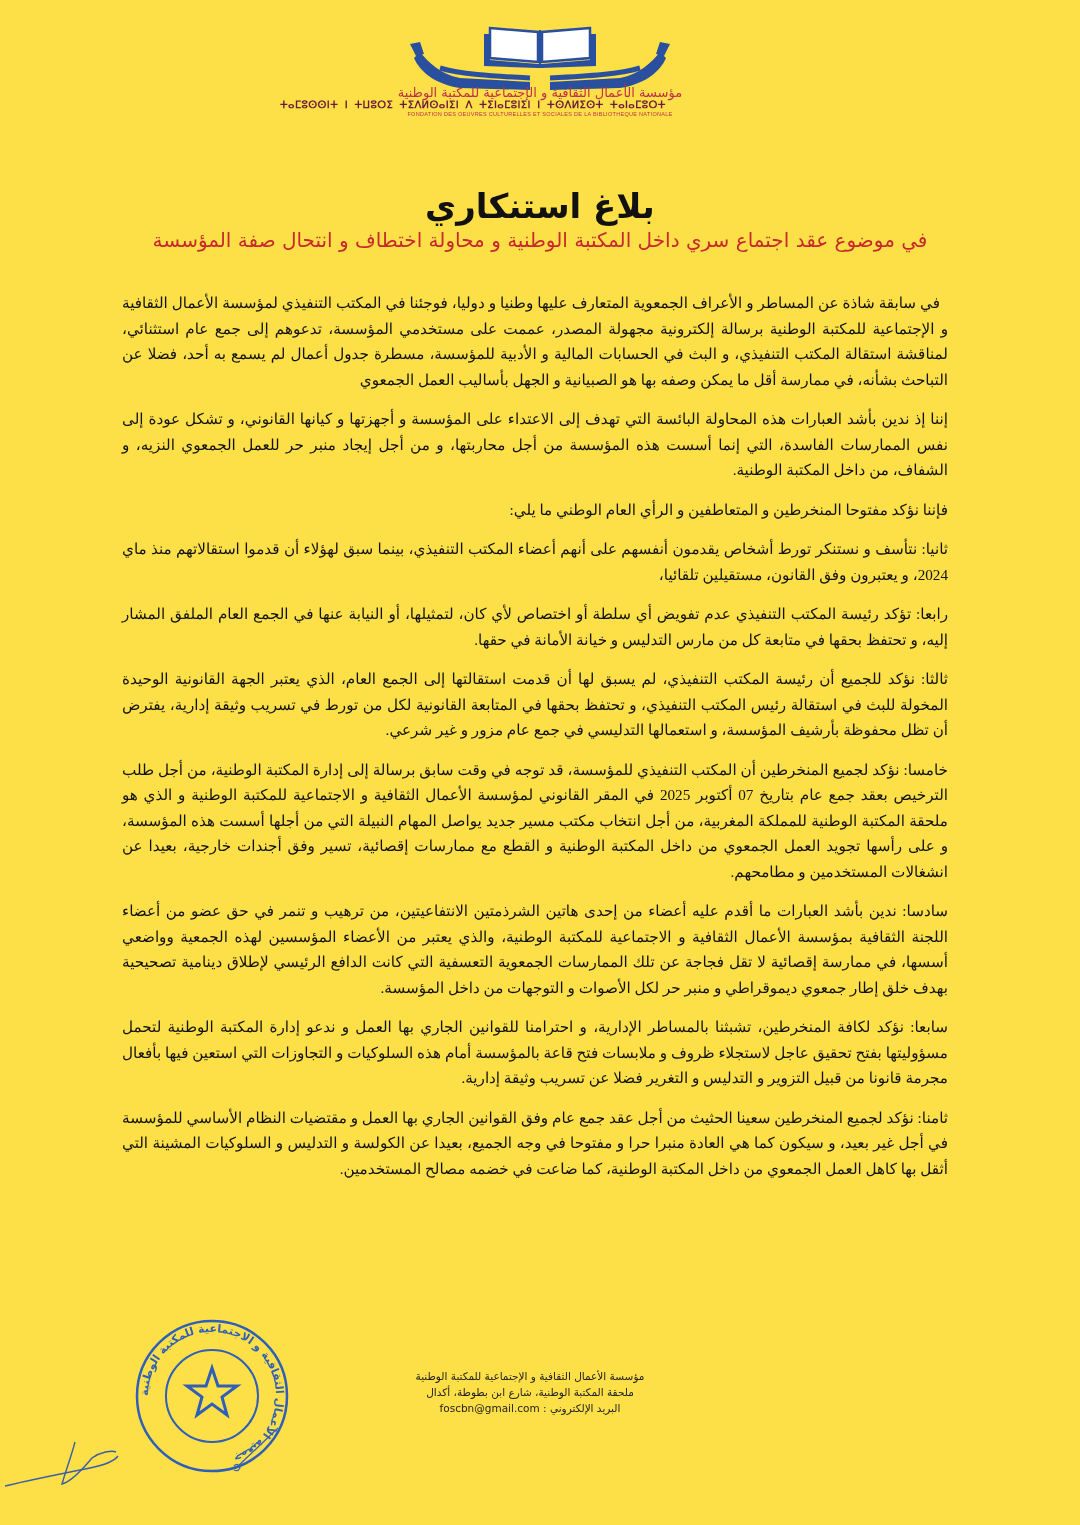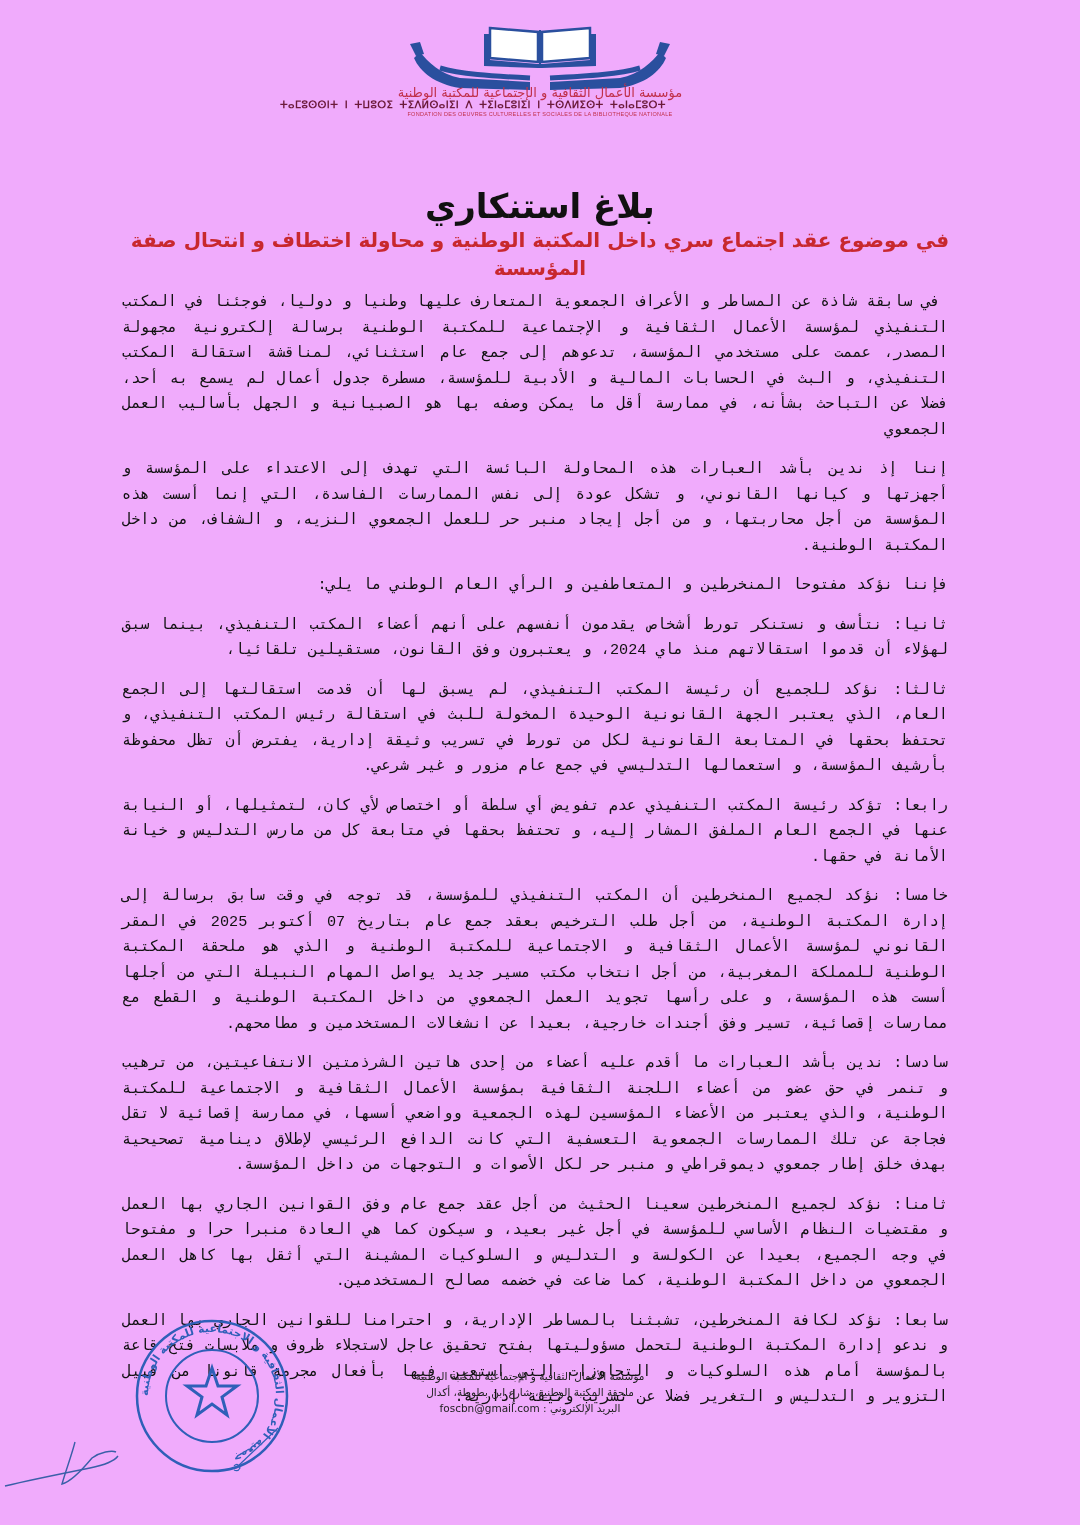--- a/index.html
+++ b/index.html
@@ -1,24 +1,24 @@
 <!DOCTYPE html>
 <html><head>
 <meta charset="utf-8">
 <style>
   html, body { margin: 0; padding: 0; background: #ffffff; }
   body { width: 1080px; height: 1525px; position: relative; overflow: hidden; font-family: "DejaVu Sans", sans-serif; color: #1a1a1a; }
-  .page { position: absolute; inset: 0; background: #f0abfc; }
+  .page { position: absolute; inset: 0; background: #fde047; }
   .logo { position: absolute; left: 380px; top: 22px; width: 320px; height: 70px; }
   .org-ar { position: absolute; left: 280px; top: 86px; width: 520px; text-align: center; direction: rtl; font-size: 13px; color: #c0304a; letter-spacing: 0.5px; line-height: 14px; }
   .org-tif { position: absolute; left: 280px; top: 99px; width: 520px; text-align: left; font-size: 10px; color: #6b1a3a; font-weight: bold; letter-spacing: 0.4px; line-height: 11px; font-family: "DejaVu Sans Mono", monospace; }
   .org-fr { position: absolute; left: 280px; top: 111px; width: 520px; text-align: center; font-size: 5.5px; color: #c0304a; letter-spacing: 0.3px; line-height: 7px; font-family: "Liberation Sans", sans-serif; }
   .title { position: absolute; left: 140px; top: 184px; width: 800px; text-align: center; direction: rtl; font-size: 34px; font-weight: bold; color: #111; line-height: 44px; font-family: "DejaVu Sans", sans-serif; }
-  .subtitle { position: absolute; left: 120px; top: 226px; width: 840px; text-align: center; direction: rtl; font-size: 20px; font-weight: bold; color: #c8282e; line-height: 28px; font-family: "DejaVu Sans", sans-serif; }
-  .body { position: absolute; left: 122px; top: 290px; width: 826px; direction: rtl; text-align: justify; font-family: Liberation Mono, monospace; font-size: 15.2px; line-height: 25.5px; color: #111; }
+  .subtitle { position: absolute; left: 120px; top: 226px; width: 840px; text-align: center; direction: rtl; font-size: 20px; font-weight: normal; color: #c8282e; line-height: 28px; font-family: "DejaVu Sans", sans-serif; }
+  .body { position: absolute; left: 122px; top: 290px; width: 826px; direction: rtl; text-align: justify; font-family: Liberation Serif, serif; font-size: 15.2px; line-height: 25.5px; color: #111; }
   .body p { margin: 0 0 14px 0; }
   .body p.first { text-indent: 8px; }
   .footer { position: absolute; left: 380px; top: 1368px; width: 300px; text-align: center; direction: rtl; font-size: 10.5px; line-height: 16px; color: #222; font-family: "DejaVu Sans", sans-serif; }
   .footer .email-line span { unicode-bidi: isolate; }
   .stamp { position: absolute; left: 128px; top: 1318px; width: 168px; height: 156px; }
   .signature { position: absolute; left: 0px; top: 1440px; width: 360px; height: 85px; }
 </style>
 </head>
 <body>
 
@@ -44,26 +44,26 @@
   <div class="org-fr">FONDATION DES OEUVRES CULTURELLES ET SOCIALES DE LA BIBLIOTHEQUE NATIONALE</div>
 
   <div class="title">بلاغ استنكاري</div>
   <div class="subtitle">في موضوع عقد اجتماع سري داخل المكتبة الوطنية و محاولة اختطاف و انتحال صفة المؤسسة</div>
 
   <div class="body">
     <p class="first">في سابقة شاذة عن المساطر و الأعراف الجمعوية المتعارف عليها وطنيا و دوليا، فوجئنا في المكتب التنفيذي لمؤسسة الأعمال الثقافية و الإجتماعية للمكتبة الوطنية برسالة إلكترونية مجهولة المصدر، عممت على مستخدمي المؤسسة، تدعوهم إلى جمع عام استثنائي، لمناقشة استقالة المكتب التنفيذي، و البث في الحسابات المالية و الأدبية للمؤسسة، مسطرة جدول أعمال لم يسمع به أحد، فضلا عن التباحث بشأنه، في ممارسة أقل ما يمكن وصفه بها هو الصبيانية و الجهل بأساليب العمل الجمعوي</p>
     <p>إننا إذ ندين بأشد العبارات هذه المحاولة البائسة التي تهدف إلى الاعتداء على المؤسسة و أجهزتها و كيانها القانوني، و تشكل عودة إلى نفس الممارسات الفاسدة، التي إنما أسست هذه المؤسسة من أجل محاربتها، و من أجل إيجاد منبر حر للعمل الجمعوي النزيه، و الشفاف، من داخل المكتبة الوطنية.</p>
     <p>فإننا نؤكد مفتوحا المنخرطين و المتعاطفين و الرأي العام الوطني ما يلي:</p>
     <p>ثانيا: نتأسف و نستنكر تورط أشخاص يقدمون أنفسهم على أنهم أعضاء المكتب التنفيذي، بينما سبق لهؤلاء أن قدموا استقالاتهم منذ ماي 2024، و يعتبرون وفق القانون، مستقيلين تلقائيا،</p>
+    <p>رابعا: تؤكد رئيسة المكتب التنفيذي عدم تفويض أي سلطة أو اختصاص لأي كان، لتمثيلها، أو النيابة عنها في الجمع العام الملفق المشار إليه، و تحتفظ بحقها في متابعة كل من مارس التدليس و خيانة الأمانة في حقها.</p>
     <p>ثالثا: نؤكد للجميع أن رئيسة المكتب التنفيذي، لم يسبق لها أن قدمت استقالتها إلى الجمع العام، الذي يعتبر الجهة القانونية الوحيدة المخولة للبث في استقالة رئيس المكتب التنفيذي، و تحتفظ بحقها في المتابعة القانونية لكل من تورط في تسريب وثيقة إدارية، يفترض أن تظل محفوظة بأرشيف المؤسسة، و استعمالها التدليسي في جمع عام مزور و غير شرعي.</p>
-    <p>رابعا: تؤكد رئيسة المكتب التنفيذي عدم تفويض أي سلطة أو اختصاص لأي كان، لتمثيلها، أو النيابة عنها في الجمع العام الملفق المشار إليه، و تحتفظ بحقها في متابعة كل من مارس التدليس و خيانة الأمانة في حقها.</p>
     <p>خامسا: نؤكد لجميع المنخرطين أن المكتب التنفيذي للمؤسسة، قد توجه في وقت سابق برسالة إلى إدارة المكتبة الوطنية، من أجل طلب الترخيص بعقد جمع عام بتاريخ 07 أكتوبر 2025 في المقر القانوني لمؤسسة الأعمال الثقافية و الاجتماعية للمكتبة الوطنية و الذي هو ملحقة المكتبة الوطنية للمملكة المغربية، من أجل انتخاب مكتب مسير جديد يواصل المهام النبيلة التي من أجلها أسست هذه المؤسسة، و على رأسها تجويد العمل الجمعوي من داخل المكتبة الوطنية و القطع مع ممارسات إقصائية، تسير وفق أجندات خارجية، بعيدا عن انشغالات المستخدمين و مطامحهم.</p>
     <p>سادسا: ندين بأشد العبارات ما أقدم عليه أعضاء من إحدى هاتين الشرذمتين الانتفاعيتين، من ترهيب و تنمر في حق عضو من أعضاء اللجنة الثقافية بمؤسسة الأعمال الثقافية و الاجتماعية للمكتبة الوطنية، والذي يعتبر من الأعضاء المؤسسين لهذه الجمعية وواضعي أسسها، في ممارسة إقصائية لا تقل فجاجة عن تلك الممارسات الجمعوية التعسفية التي كانت الدافع الرئيسي لإطلاق دينامية تصحيحية بهدف خلق إطار جمعوي ديموقراطي و منبر حر لكل الأصوات و التوجهات من داخل المؤسسة.</p>
+    <p>سابعا: نؤكد لكافة المنخرطين، تشبثنا بالمساطر الإدارية، و احترامنا للقوانين الجاري بها العمل و ندعو إدارة المكتبة الوطنية لتحمل مسؤوليتها بفتح تحقيق عاجل لاستجلاء ظروف و ملابسات فتح قاعة بالمؤسسة أمام هذه السلوكيات و التجاوزات التي استعين فيها بأفعال مجرمة قانونا من قبيل التزوير و التدليس و التغرير فضلا عن تسريب وثيقة إدارية.</p>
     <p>ثامنا: نؤكد لجميع المنخرطين سعينا الحثيث من أجل عقد جمع عام وفق القوانين الجاري بها العمل و مقتضيات النظام الأساسي للمؤسسة في أجل غير بعيد، و سيكون كما هي العادة منبرا حرا و مفتوحا في وجه الجميع، بعيدا عن الكولسة و التدليس و السلوكيات المشينة التي أثقل بها كاهل العمل الجمعوي من داخل المكتبة الوطنية، كما ضاعت في خضمه مصالح المستخدمين.</p>
-    <p>سابعا: نؤكد لكافة المنخرطين، تشبثنا بالمساطر الإدارية، و احترامنا للقوانين الجاري بها العمل و ندعو إدارة المكتبة الوطنية لتحمل مسؤوليتها بفتح تحقيق عاجل لاستجلاء ظروف و ملابسات فتح قاعة بالمؤسسة أمام هذه السلوكيات و التجاوزات التي استعين فيها بأفعال مجرمة قانونا من قبيل التزوير و التدليس و التغرير فضلا عن تسريب وثيقة إدارية.</p>
   </div>
 
   <svg class="stamp" viewBox="0 0 168 156">
     <defs>
       <path id="stampArc" d="M 84 78 m -64 0 a 64 64 0 1 1 128 0 a 64 64 0 1 1 -128 0"></path>
     </defs>
     <circle cx="84" cy="78" r="75" fill="none" stroke="#2f5fb8" stroke-width="2.5"></circle>
     <circle cx="84" cy="78" r="46" fill="none" stroke="#2f5fb8" stroke-width="2"></circle>
     <text font-size="11" fill="#2f5fb8" font-family="DejaVu Sans, sans-serif" font-weight="bold">
       <textPath href="#stampArc" startOffset="0">جمعية الأعمال الثقافية و الاجتماعية للمكتبة الوطنية</textPath>

